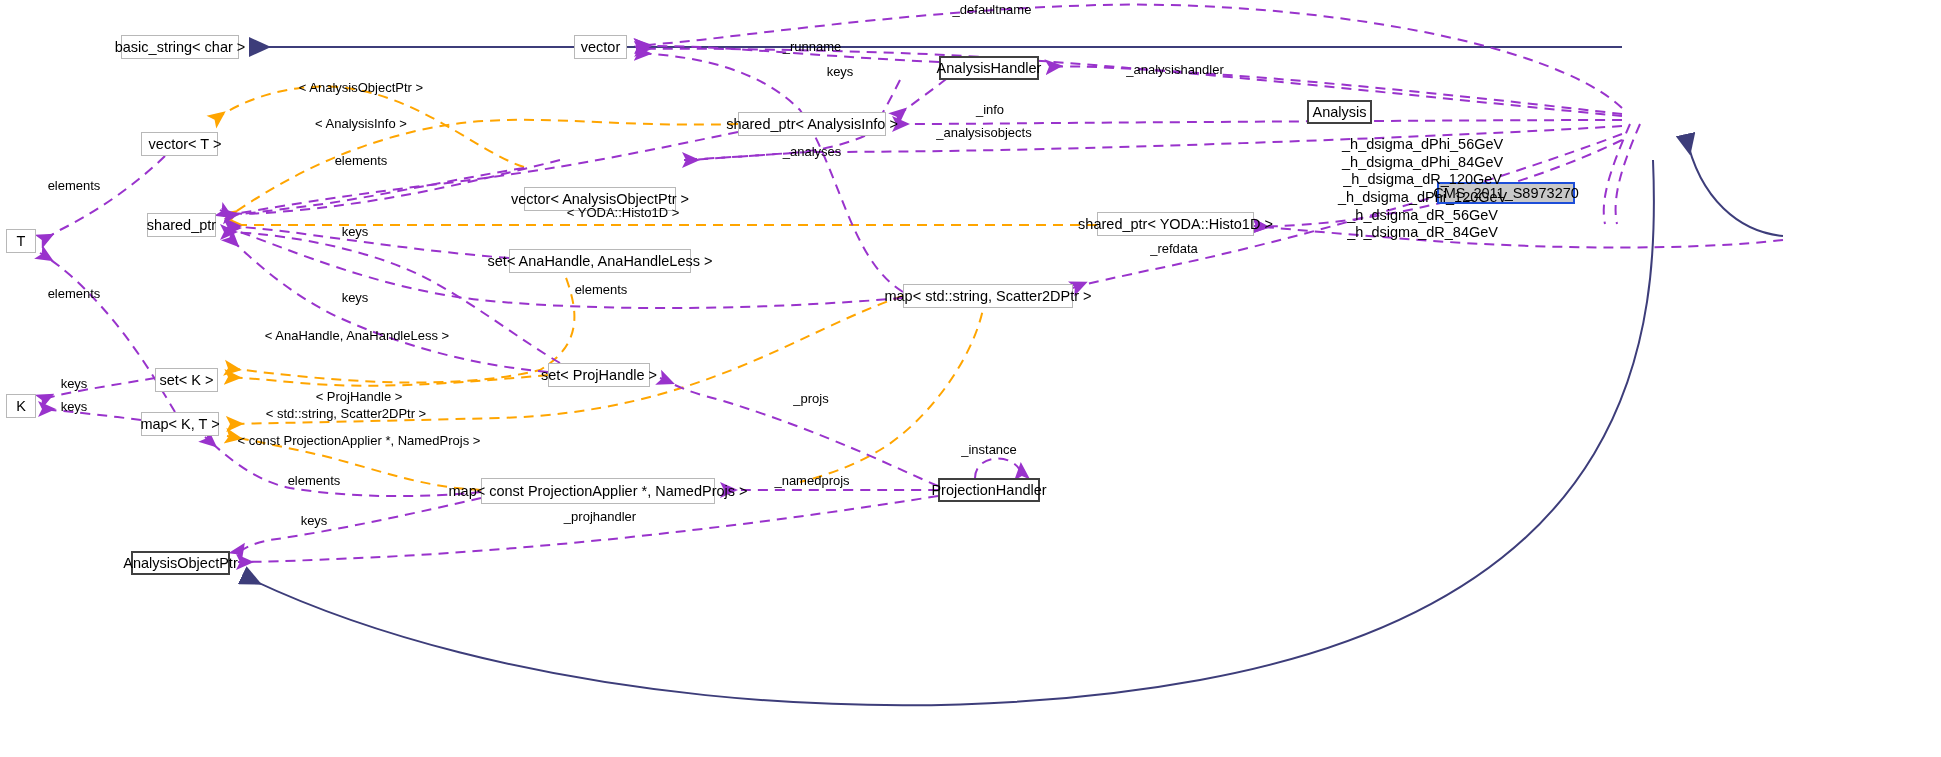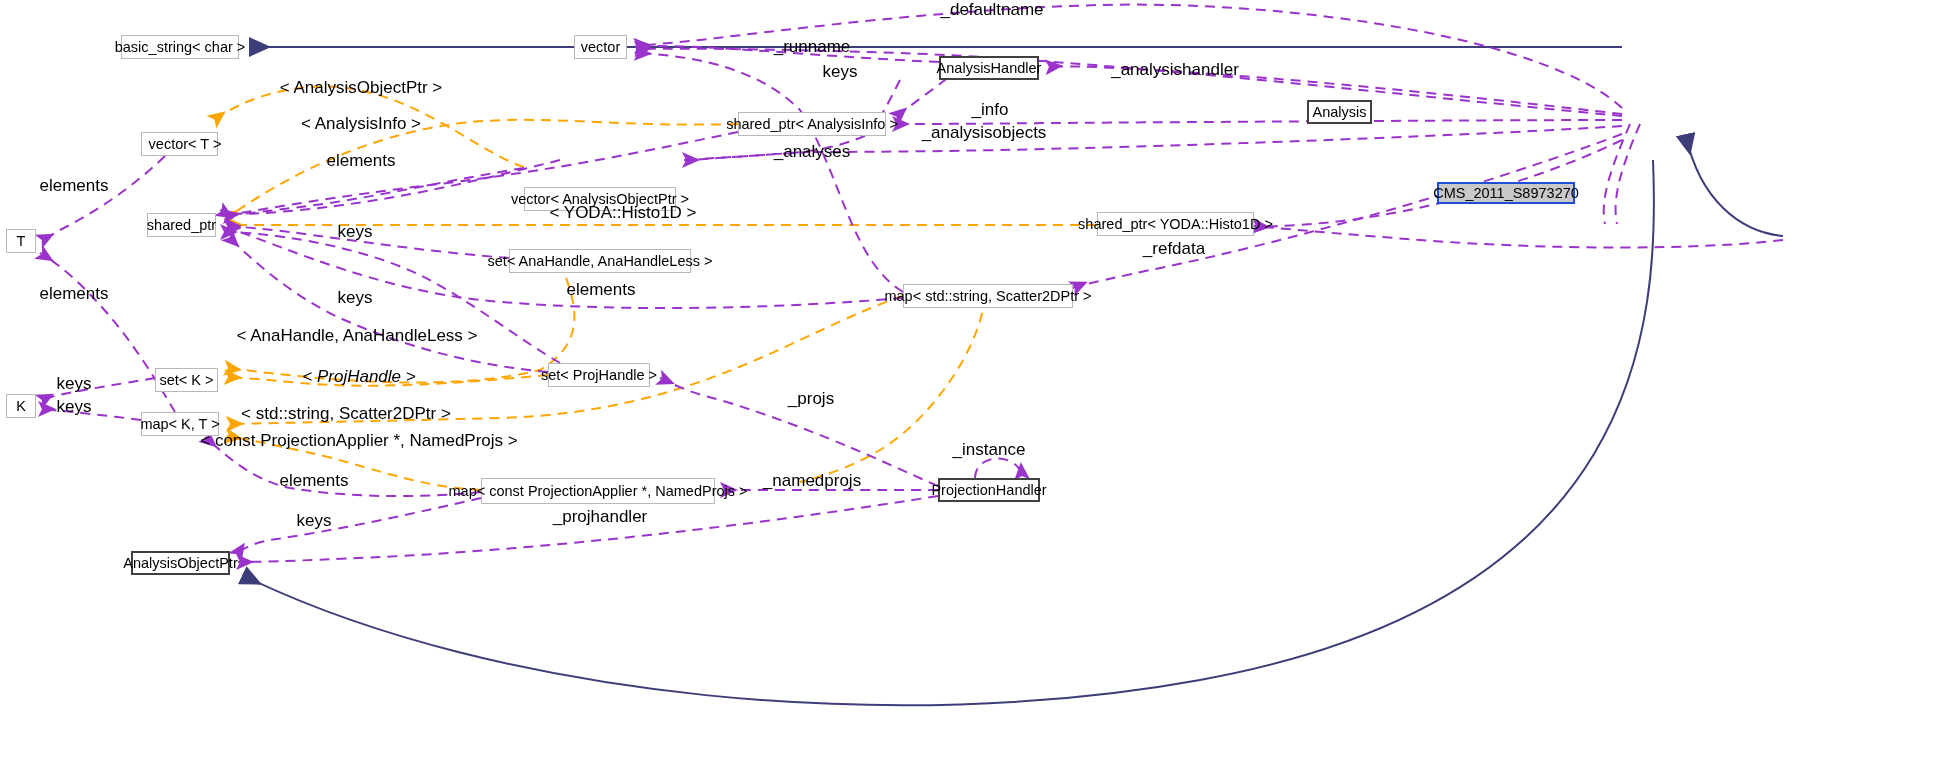--- a/index.html
+++ b/index.html
@@ -37,21 +37,21 @@
   }
   .node.strong {
     border: 2px solid #404040;
   }
   .node.highlight {
     background: #c8c8c8;
     border: 2px solid #1d4ed8;
   }
   .edge-label {
     position: absolute;
-    font-size: 17px;
+    font-size: 13px;
     color: #000000;
     white-space: nowrap;
     line-height: 1.08;
     transform: translate(-50%, -50%);
     text-align: center;
   }
   .fieldlist {
     position: absolute;
     font-size: 14.5px;
     color: #000000;
@@ -205,27 +205,35 @@
       <div class="edge-label" style="left: 361px; top: 161px;">elements</div>
       <div class="edge-label" style="left: 812px; top: 152px;">_analyses</div>
       <div class="edge-label" style="left: 74px; top: 186px;">elements</div>
       <div class="edge-label" style="left: 623px; top: 213px;">&lt; YODA::Histo1D &gt;</div>
       <div class="edge-label" style="left: 355px; top: 232px;">keys</div>
       <div class="edge-label" style="left: 1174px; top: 249px;">_refdata</div>
       <div class="edge-label" style="left: 74px; top: 294px;">elements</div>
       <div class="edge-label" style="left: 601px; top: 290px;">elements</div>
       <div class="edge-label" style="left: 355px; top: 298px;">keys</div>
       <div class="edge-label" style="left: 357px; top: 336px; text-align: right;">&lt; AnaHandle, AnaHandleLess &gt;</div>
-      <div class="edge-label" style="left: 359px; top: 377px; font-style: italic;">&lt; ProjHandle &gt;</div>
+      <div class="edge-label" style="left: 359px; top: 397px;">&lt; ProjHandle &gt;</div>
       <div class="edge-label" style="left: 74px; top: 384px;">keys</div>
       <div class="edge-label" style="left: 811px; top: 399px;">_projs</div>
       <div class="edge-label" style="left: 74px; top: 407px;">keys</div>
       <div class="edge-label" style="left: 346px; top: 414px;">&lt; std::string, Scatter2DPtr &gt;</div>
       <div class="edge-label" style="left: 359px; top: 441px;">&lt; const ProjectionApplier *, NamedProjs &gt;</div>
       <div class="edge-label" style="left: 989px; top: 450px;">_instance</div>
       <div class="edge-label" style="left: 314px; top: 481px;">elements</div>
       <div class="edge-label" style="left: 812px; top: 481px;">_namedprojs</div>
       <div class="edge-label" style="left: 600px; top: 517px;">_projhandler</div>
       <div class="edge-label" style="left: 314px; top: 521px;">keys</div>
     </div>
 
+  <div class="fieldlist" id="analysis-fields" style="left: 1338px; top: 136px;">
+      <div>_h_dsigma_dPhi_56GeV</div>
+      <div>_h_dsigma_dPhi_84GeV</div>
+      <div>_h_dsigma_dR_120GeV</div>
+      <div>_h_dsigma_dPhi_120GeV</div>
+      <div>_h_dsigma_dR_56GeV</div>
+      <div>_h_dsigma_dR_84GeV</div>
+    </div>
 
 </div>
 
 </body></html>

